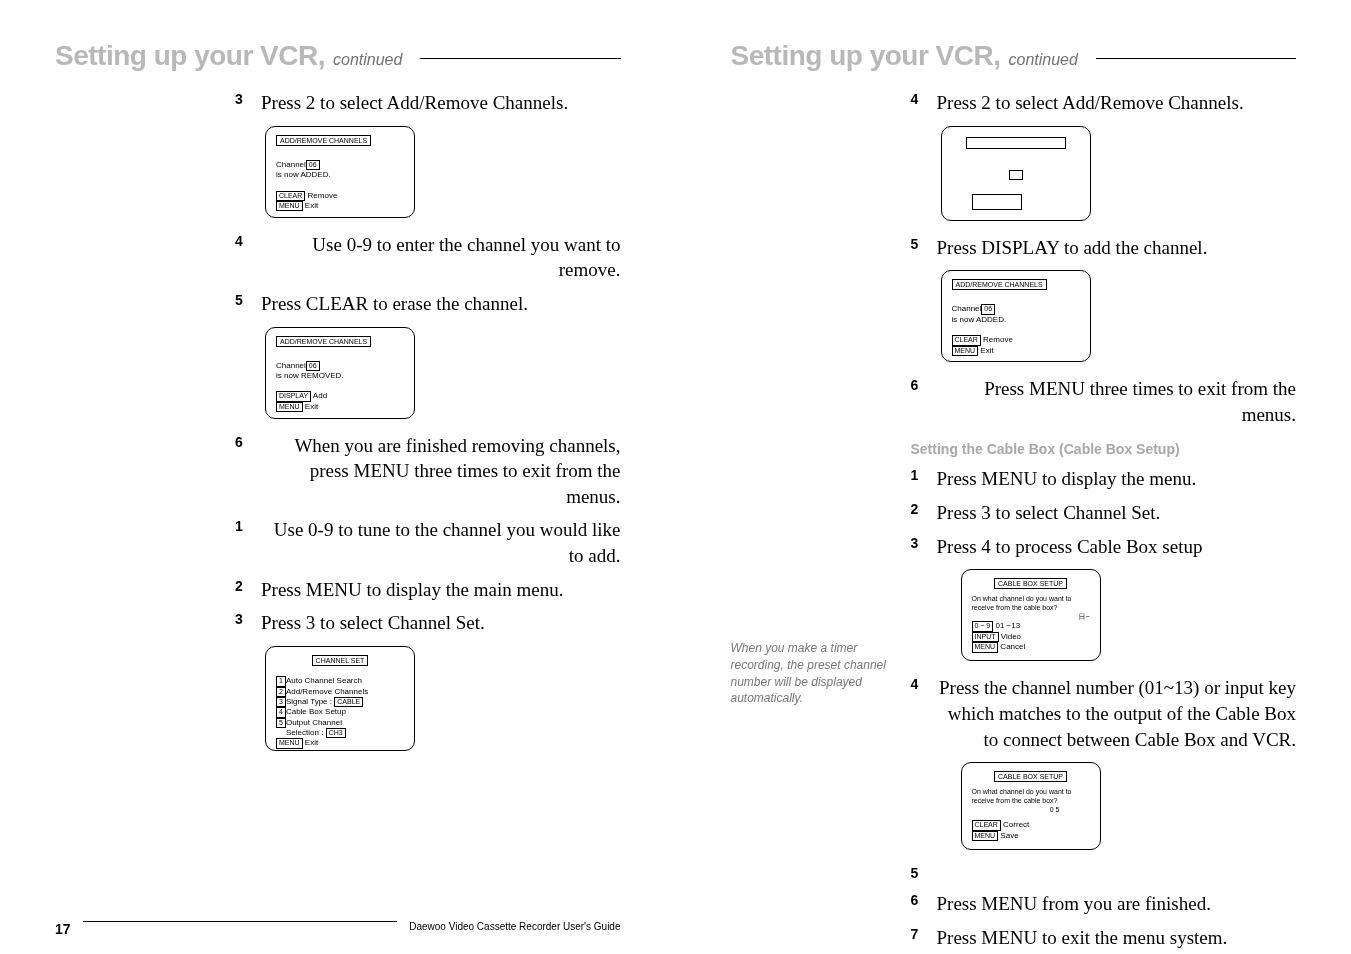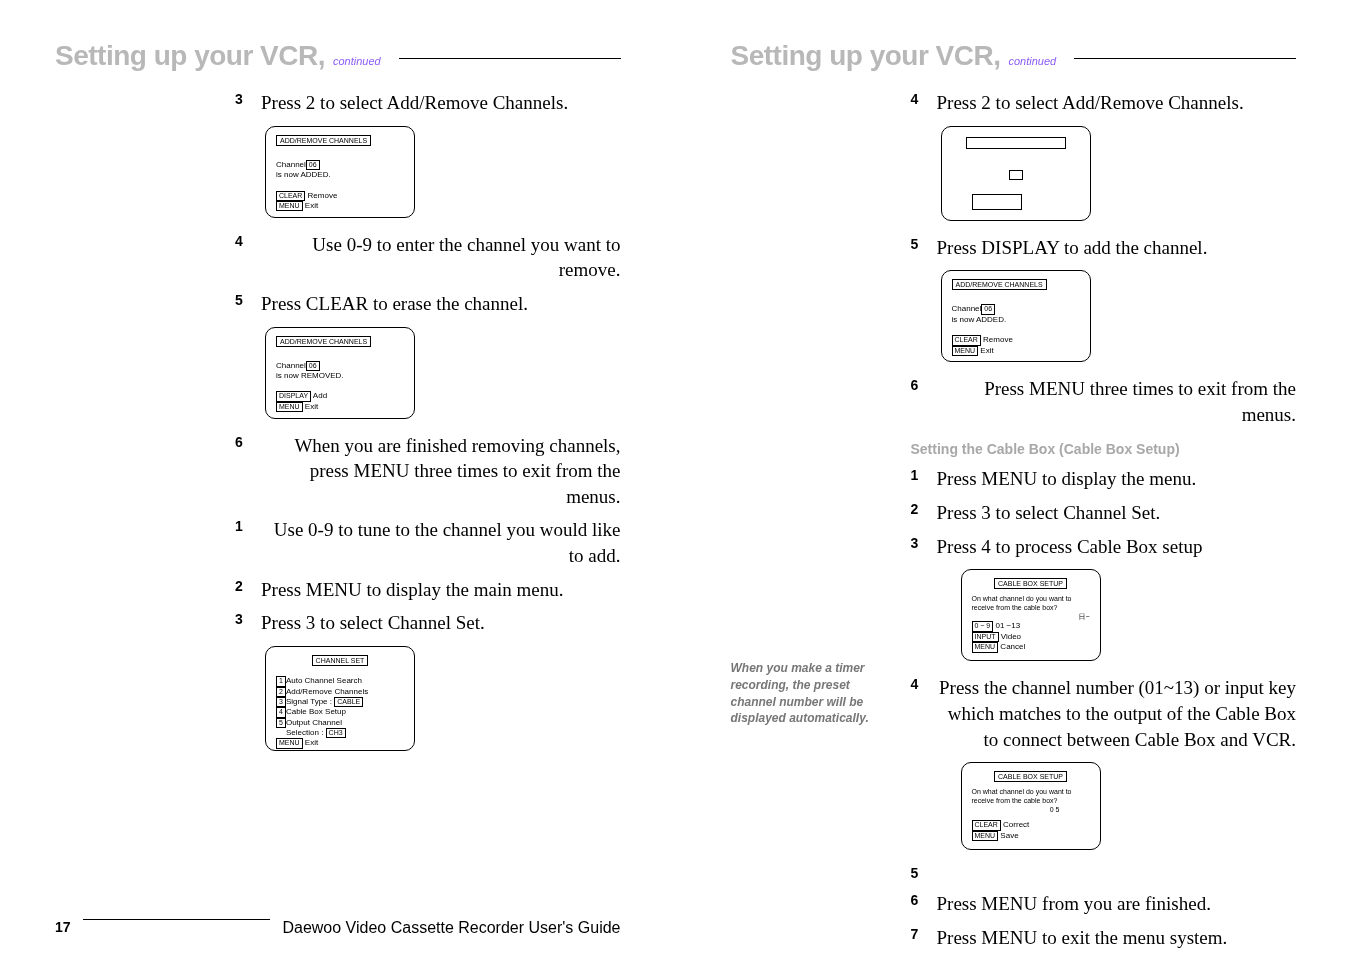--- a/index.html
+++ b/index.html
@@ -28,22 +28,22 @@
   .header-title {
     font-family: Arial, Helvetica, sans-serif;
     font-weight: 700;
     font-size: 28px;
     color: #b8b8b8;
     letter-spacing: -0.5px;
   }
   .header-continued {
     font-family: Arial, Helvetica, sans-serif;
     font-style: italic;
-    font-size: 11px;
-    color: #8b5cf6;
+    font-size: 16px;
+    color: #737373;
     text-align: right;
   }
   .header-line {
     flex: 1;
     border-top: 1px solid #000;
     margin-left: 10px;
     align-self: center;
     margin-top: 4px;
   }
   .content {
@@ -126,21 +126,21 @@
     font-size: 14px;
     flex-shrink: 0;
   }
   .footer-line {
     flex: 1;
     border-top: 1px solid #000;
     margin-bottom: 5px;
   }
   .footer-text {
     font-family: Arial, Helvetica, sans-serif;
-    font-size: 16px;
+    font-size: 10px;
     flex-shrink: 0;
   }
   .sidenote {
     position: absolute;
     left: 55px;
     width: 165px;
     font-family: Arial, Helvetica, sans-serif;
     font-style: italic;
     font-size: 12px;
     color: #777;
@@ -258,21 +258,21 @@
   </div>
 </div>
 
 <div class="page">
   <div class="header-row">
     <span class="header-title">Setting up your VCR,</span>
     <span class="header-continued">continued</span>
     <span class="header-line"></span>
   </div>
 
-  <div class="sidenote" style="top:660px;font-weight:bold;">When you make a timer recording, the preset channel number will be displayed automatically.</div>
+  <div class="sidenote" style="top:640px;">When you make a timer recording, the preset channel number will be displayed automatically.</div>
 
   <div class="content">
 
     <div class="step">
       <span class="step-num">4</span>
       <span class="step-text">Press 2 to select Add/Remove Channels.</span>
     </div>
 
     <div class="blank-screen">
       <div class="bar1"></div>

